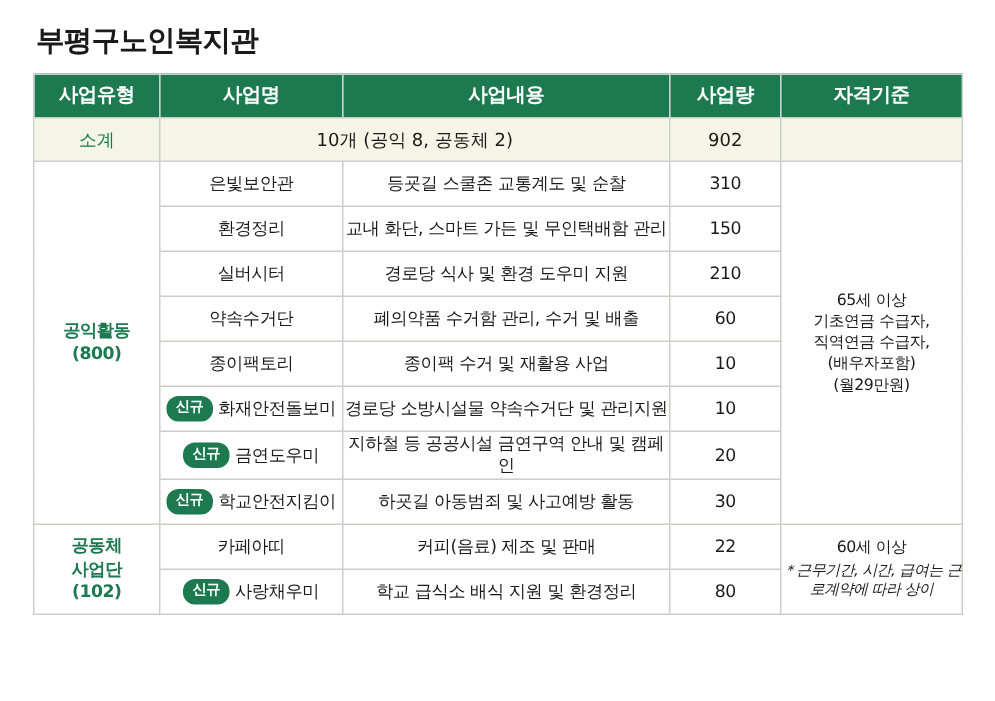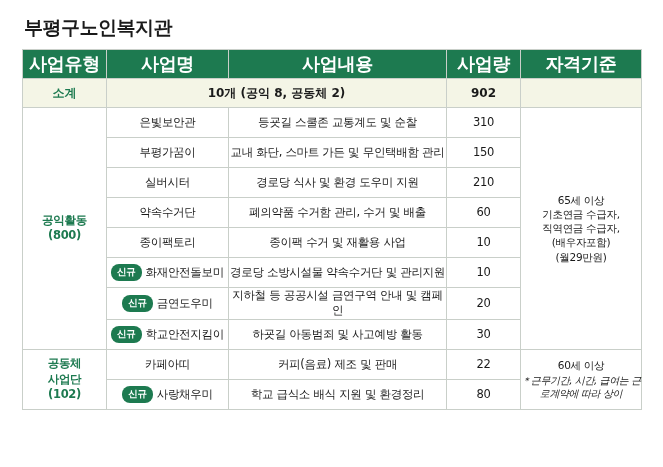--- a/index.html
+++ b/index.html
@@ -40,35 +40,35 @@
     border: 1px solid #c9cfc9;
     padding: 0;
     text-align: center;
     vertical-align: middle;
     line-height: 1.35;
   }
   thead th {
     background: #1d7a50;
     color: #ffffff;
     font-weight: bold;
-    font-size: 18px;
+    font-size: 13px;
     height: 28px;
     border: 1px solid #1d7a50;
     letter-spacing: -0.3px;
   }
   .col1 { width: 84px; }
   .col2 { width: 122px; }
   .col3 { width: 218px; }
   .col4 { width: 74px; }
   .col5 { width: 121px; }
 
   tr.subtotal td {
     background: #f4f5e6;
     height: 28px;
-    font-weight: bold;
+    font-weight: normal;
     color: #1a1a1a;
     font-size: 12px;
   }
   tr.subtotal td.st-label {
     color: #1d7a50;
   }
   td.cell {
     height: 29px;
     font-size: 11.5px;
     letter-spacing: -0.3px;
@@ -189,21 +189,21 @@
         <td class="cell qual" rowspan="8">
           <span>65세 이상</span><br>
           <span>기초연금 수급자,</span><br>
           <span>직역연금 수급자,</span><br>
           <span>(배우자포함)</span><br>
           <span>(월29만원)</span>
         </td>
       </tr>
 
       <tr>
-        <td class="cell">부평가꿈이</td>
+        <td class="cell">환경정리</td>
         <td class="cell desc">교내 화단, 스마트 가든 및 무인택배함 관리</td>
         <td class="cell">150</td>
       </tr>
 
       <tr>
         <td class="cell">실버시터</td>
         <td class="cell desc">경로당 식사 및 환경 도우미 지원</td>
         <td class="cell">210</td>
       </tr>
 

